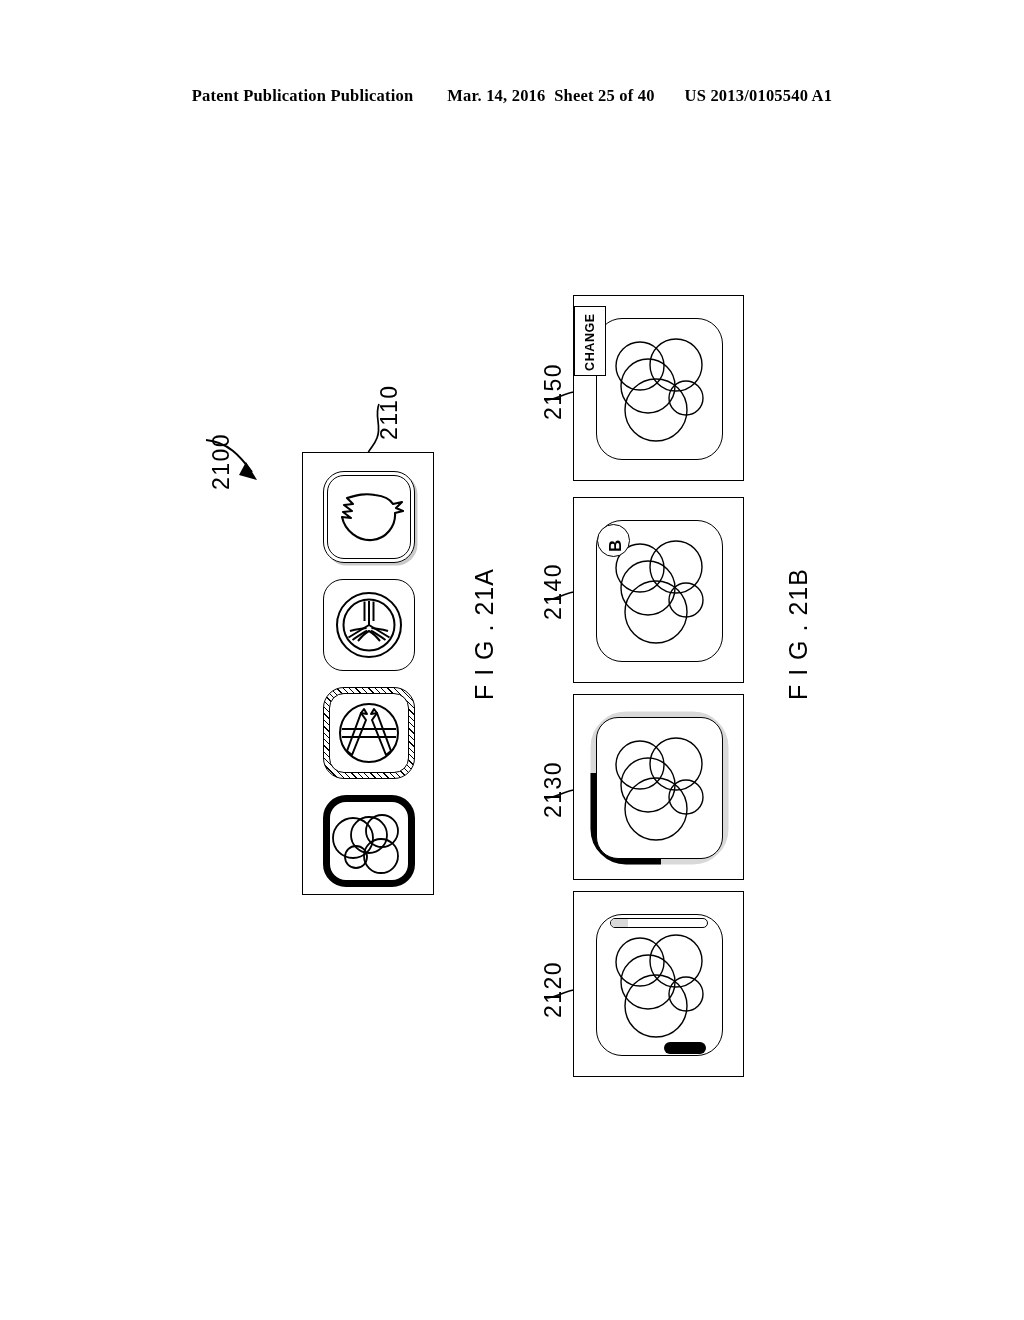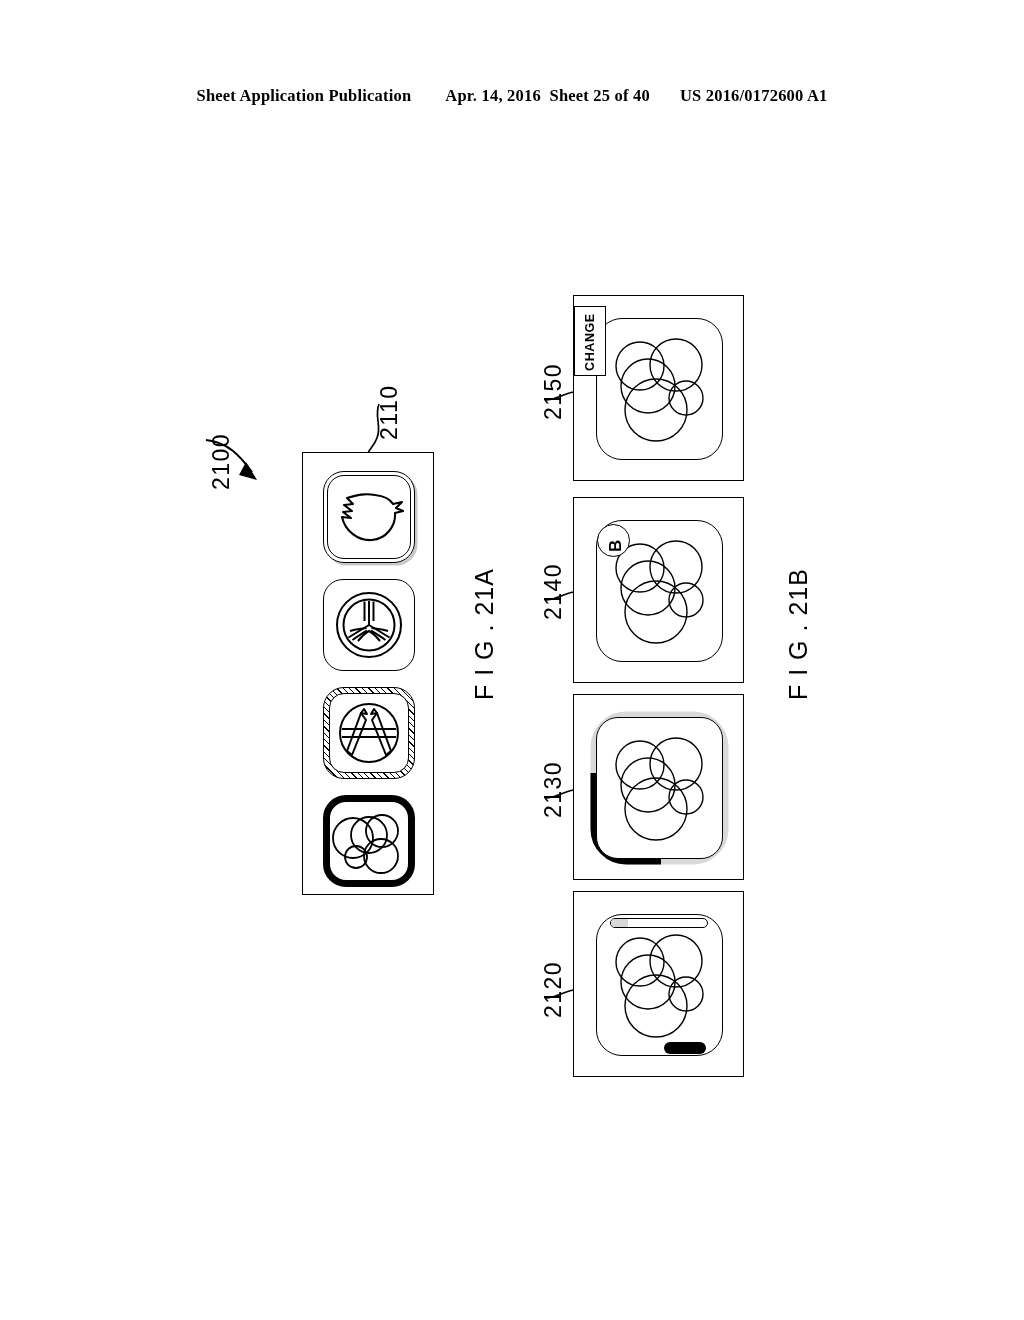--- a/index.html
+++ b/index.html
@@ -98,21 +98,21 @@
           font-family:"Liberation Sans",sans-serif;}
   .refline{position:absolute;width:40px;height:26px;}
 
   #b-cap{left:784px;top:700px;font-size:25px;letter-spacing:1px;
          font-family:"Liberation Sans",sans-serif;}
 </style>
 </head>
 <body>
 
 <div id="hdr">
-  <span>Sheet Application Publication</span><span class="hgap1"></span><span>Apr. 14, 2016</span>&nbsp;&nbsp;<span>Sheet 25 of 40</span><span class="hgap2"></span><span>US 2016/0172600 A1</span>
+  <span>Patent Publication Publication</span><span class="hgap1"></span><span>Mar. 14, 2016</span>&nbsp;&nbsp;<span>Sheet 25 of 40</span><span class="hgap2"></span><span>US 2013/0105540 A1</span>
 </div>
 
 <div id="fig21a">
 
   <div class="rot" id="a-lab2100">2100</div>
   <svg id="a-arrow" viewBox="0 0 70 60">
     <path d="M6,8 C28,10 40,24 52,40" fill="none" stroke="#000" stroke-width="2"></path>
     <path d="M46,30 L57,48 L39,43 Z" fill="#000"></path>
   </svg>
 

